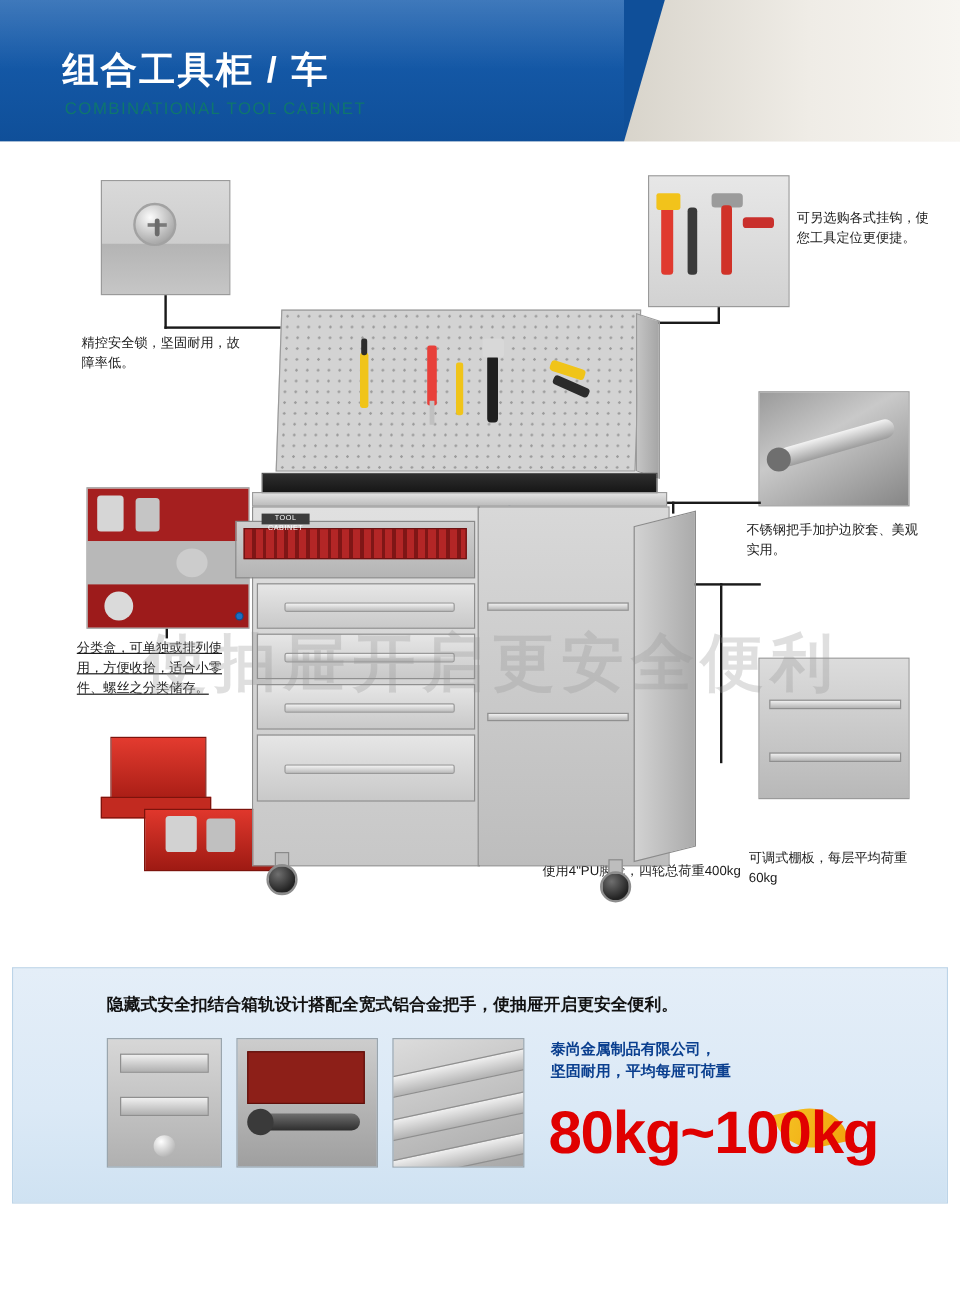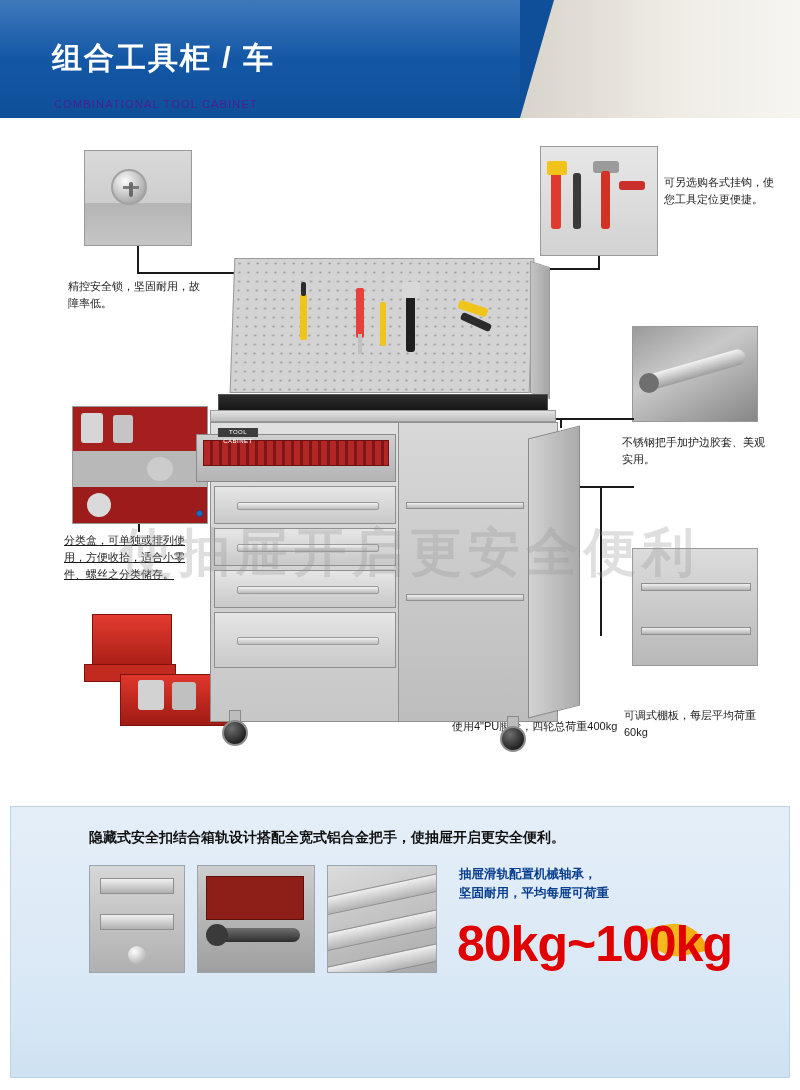--- a/index.html
+++ b/index.html
@@ -43,23 +43,23 @@
     position: absolute;
     left: 52px; top: 38px;
     color: #ffffff;
     font-size: 30px;
     font-weight: bold;
     letter-spacing: 2px;
     z-index: 3;
   }
   .header-title-en {
     position: absolute;
-    left: 54px; top: 98px;
-    color: #4c1d95;
-    font-size: 11px;
+    left: 54px; top: 82px;
+    color: #0f766e;
+    font-size: 14px;
     letter-spacing: 1.2px;
     z-index: 3;
   }
   .header-right-grad {
     position: absolute;
     left: 520px; top: 0;
     width: 280px; height: 118px;
     background: linear-gradient(90deg, #d8d4cb 0%, #efece6 55%, #f7f5f1 100%);
   }
 
@@ -251,21 +251,21 @@
   .ca1 { left: 59px; top: 452px; } .ca2 { left: 337px; top: 458px; }
 
   .badge {
     position: absolute; left: 48px; top: 170px; width: 40px; height: 9px;
     background: #3c3c3c; color: #fff; font-size: 6px; line-height: 9px;
     text-align: center; letter-spacing: .5px;
   }
 
   
   .bottom {
-    position: absolute; left: 10px; top: 806px; width: 780px; height: 272px;
+    position: absolute; left: 10px; top: 806px; width: 780px; height: 197px;
     background: linear-gradient(180deg,#e4eef8 0%, #dbe9f6 60%, #cfe2f2 100%);
     border: 1px solid #bcd4e8;
   }
   .bottom-head {
     position: absolute; left: 78px; top: 22px;
     font-size: 14px; font-weight: bold; color: #111;
   }
   .bp {
     position: absolute; border: 1px solid #9aa5ad; overflow: hidden;
   }
@@ -435,17 +435,17 @@
     <div style="position:absolute;left:16px;top:62px;width:86px;height:14px;border-radius:7px;background:linear-gradient(180deg,#6f6f6f,#2e2e2e);"></div>
     <div style="position:absolute;left:8px;top:58px;width:22px;height:22px;border-radius:50%;background:#3a3a3a;"></div>
   </div>
 
   <div class="bp bp3">
     <div style="position:absolute;left:-10px;top:18px;width:140px;height:18px;background:linear-gradient(180deg,#efefef,#b3b3b3);border:1px solid #8f8f8f;transform:rotate(-12deg);"></div>
     <div style="position:absolute;left:-10px;top:54px;width:140px;height:18px;background:linear-gradient(180deg,#efefef,#b3b3b3);border:1px solid #8f8f8f;transform:rotate(-12deg);"></div>
     <div style="position:absolute;left:-10px;top:88px;width:140px;height:18px;background:linear-gradient(180deg,#efefef,#b3b3b3);border:1px solid #8f8f8f;transform:rotate(-12deg);"></div>
   </div>
 
-  <div class="bottom-txt" style="white-space:pre-line;">抽屉滑轨配置机械轴承，
+  <div class="bottom-txt" style="white-space:pre-line;">泰尚金属制品有限公司，
 坚固耐用，平均每屉可荷重</div>
   <div class="swoosh"></div>
   <div class="bignum">80kg~100kg</div>
 </div>
 
 </body></html>

